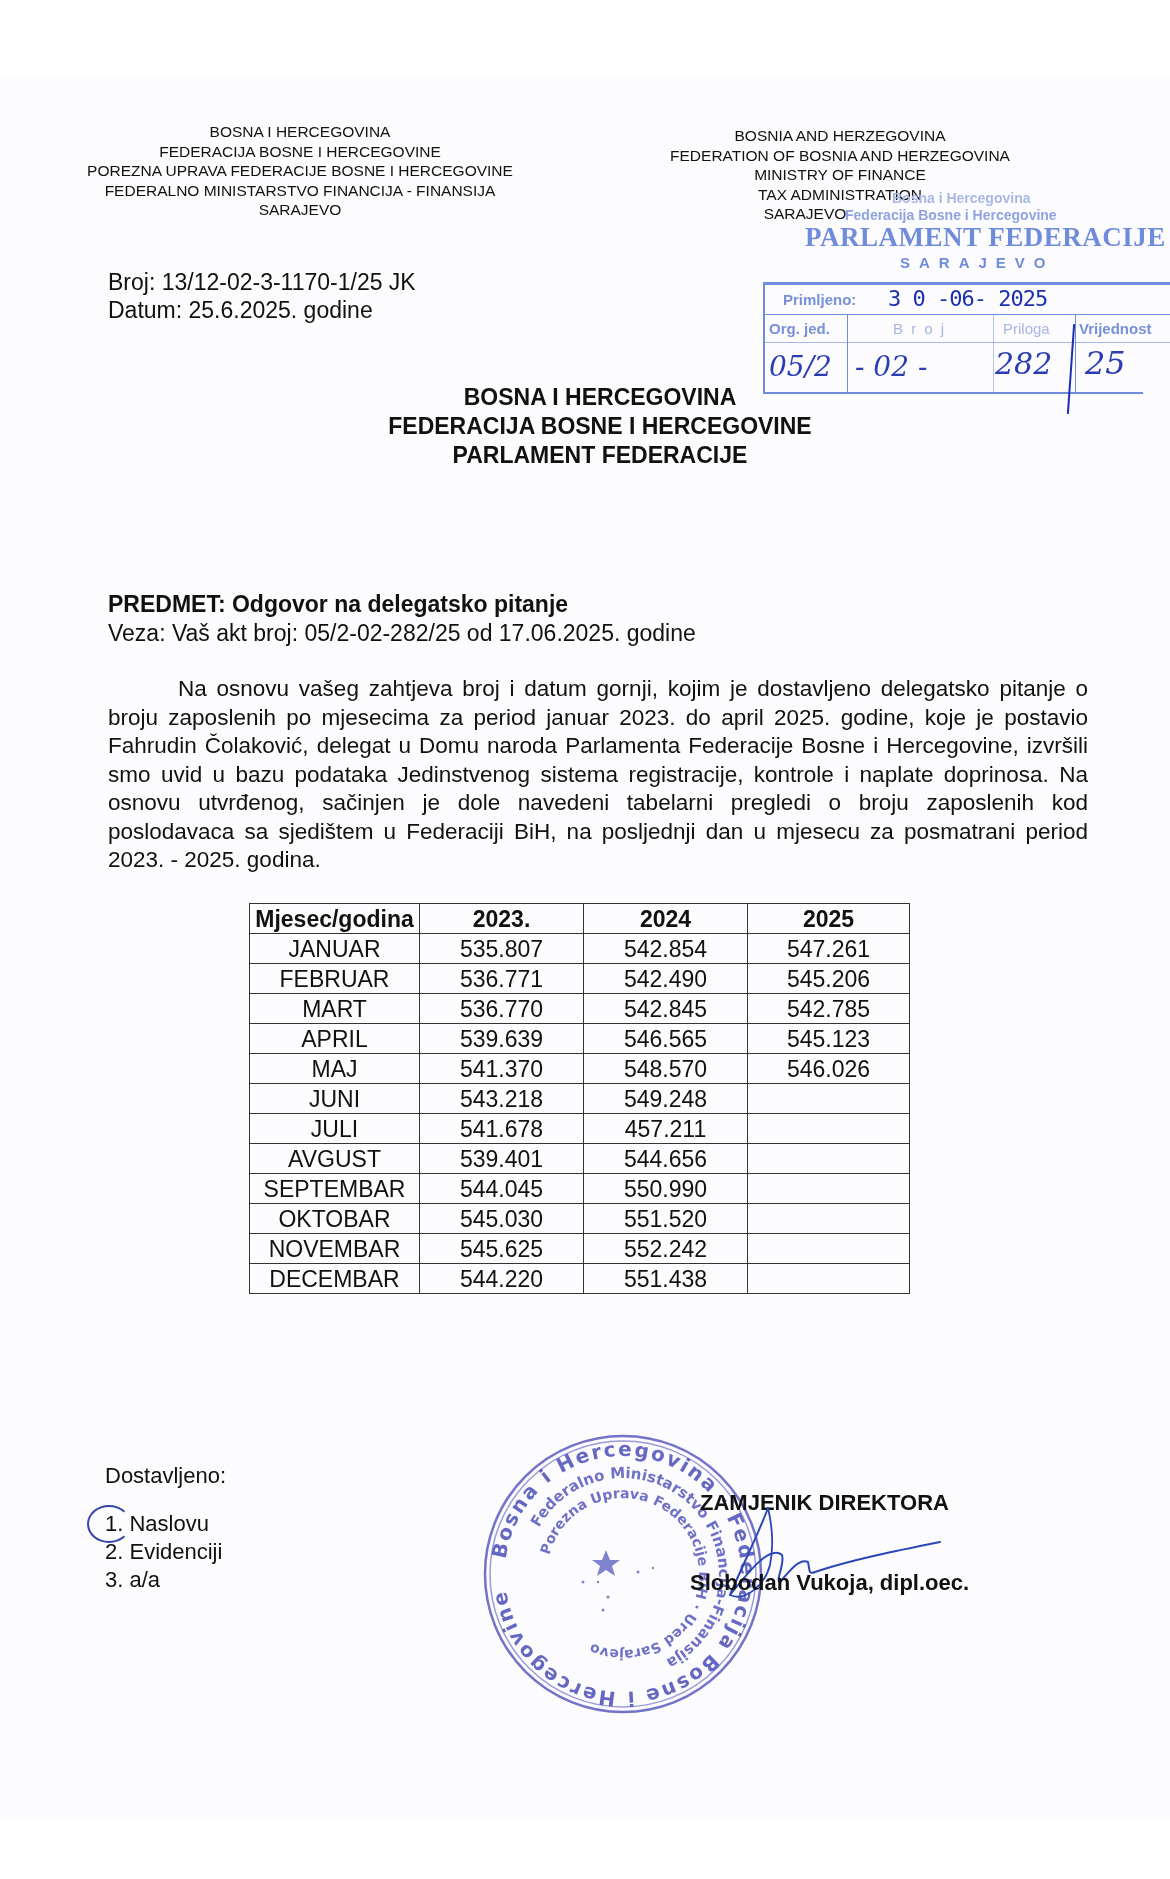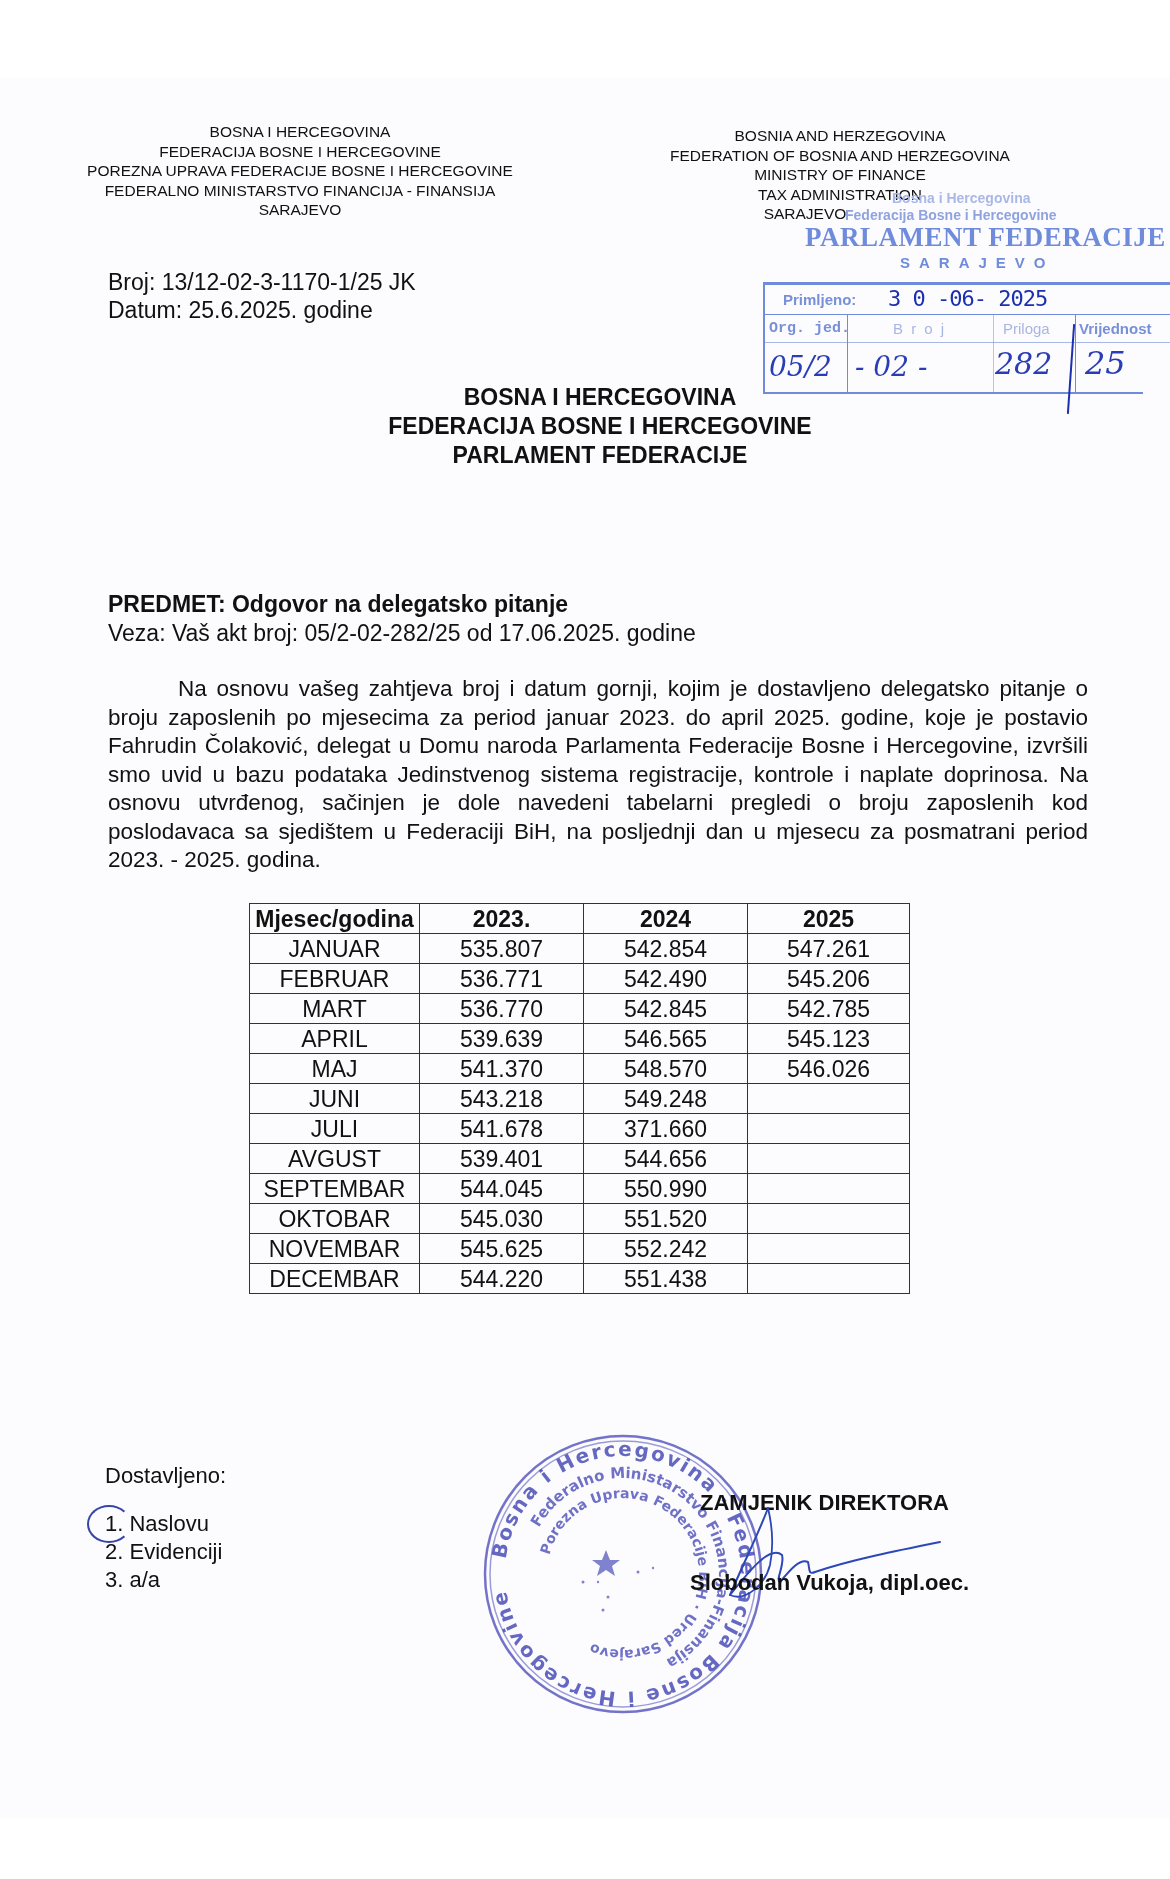--- a/index.html
+++ b/index.html
@@ -89,21 +89,21 @@
   <div class="frame" style="left:0;top:0;width:0;height:112px;border-width:0 0 0 2px;"></div>
   <div class="frame" style="left:0;top:32px;width:407px;height:0;border-width:1.5px 0 0 0;"></div>
   <div class="frame" style="left:0;top:60px;width:407px;height:0;border-width:1px 0 0 0;opacity:.6"></div>
   <div class="frame" style="left:0;top:110px;width:380px;height:0;border-width:2px 0 0 0;"></div>
   <div class="frame" style="left:84px;top:32px;width:0;height:78px;border-width:0 0 0 1.5px;"></div>
   <div class="frame" style="left:230px;top:32px;width:0;height:78px;border-width:0 0 0 1px;opacity:.5"></div>
   <div class="frame" style="left:312px;top:32px;width:0;height:78px;border-width:0 0 0 1.5px;"></div>
 
   <span class="reg-lbl" style="left:20px;top:9px;">Primljeno:</span>
   <span class="hand" style="left:125px;top:4px;font-size:22px;letter-spacing:-1px;">3 0 -06- 2025</span>
-  <span class="reg-lbl" style="left:6px;top:38px;font-family:Liberation Mono, monospace;">Org. jed.</span>
+  <span class="reg-lbl" style="left:6px;top:38px;">Org. jed.</span>
   <span class="reg-lbl light" style="left:130px;top:38px;letter-spacing:2px;">B r o j</span>
   <span class="reg-lbl light" style="left:240px;top:38px;">Priloga</span>
   <span class="reg-lbl" style="left:316px;top:38px;">Vrijednost</span>
 
   <span class="hand-pen" style="left:6px;top:68px;font-size:28px;">05/2</span>
   <span class="hand-pen" style="left:92px;top:68px;font-size:28px;">- 02 -</span>
   <span class="hand-pen" style="left:232px;top:64px;font-size:30px;">282</span>
   <span class="hand-pen" style="left:322px;top:62px;font-size:32px;">25</span>
   <div style="position:absolute;left:307px;top:42px;width:2px;height:90px;background:#1c2fb0;transform:rotate(4deg);"></div>
 </div>
@@ -172,21 +172,21 @@
       </tr>
       <tr>
         <td>JUNI</td>
         <td>543.218</td>
         <td>549.248</td>
         <td></td>
       </tr>
       <tr>
         <td>JULI</td>
         <td>541.678</td>
-        <td>371.660</td>
+        <td>457.211</td>
         <td></td>
       </tr>
       <tr>
         <td>AVGUST</td>
         <td>539.401</td>
         <td>544.656</td>
         <td></td>
       </tr>
       <tr>
         <td>SEPTEMBAR</td>

